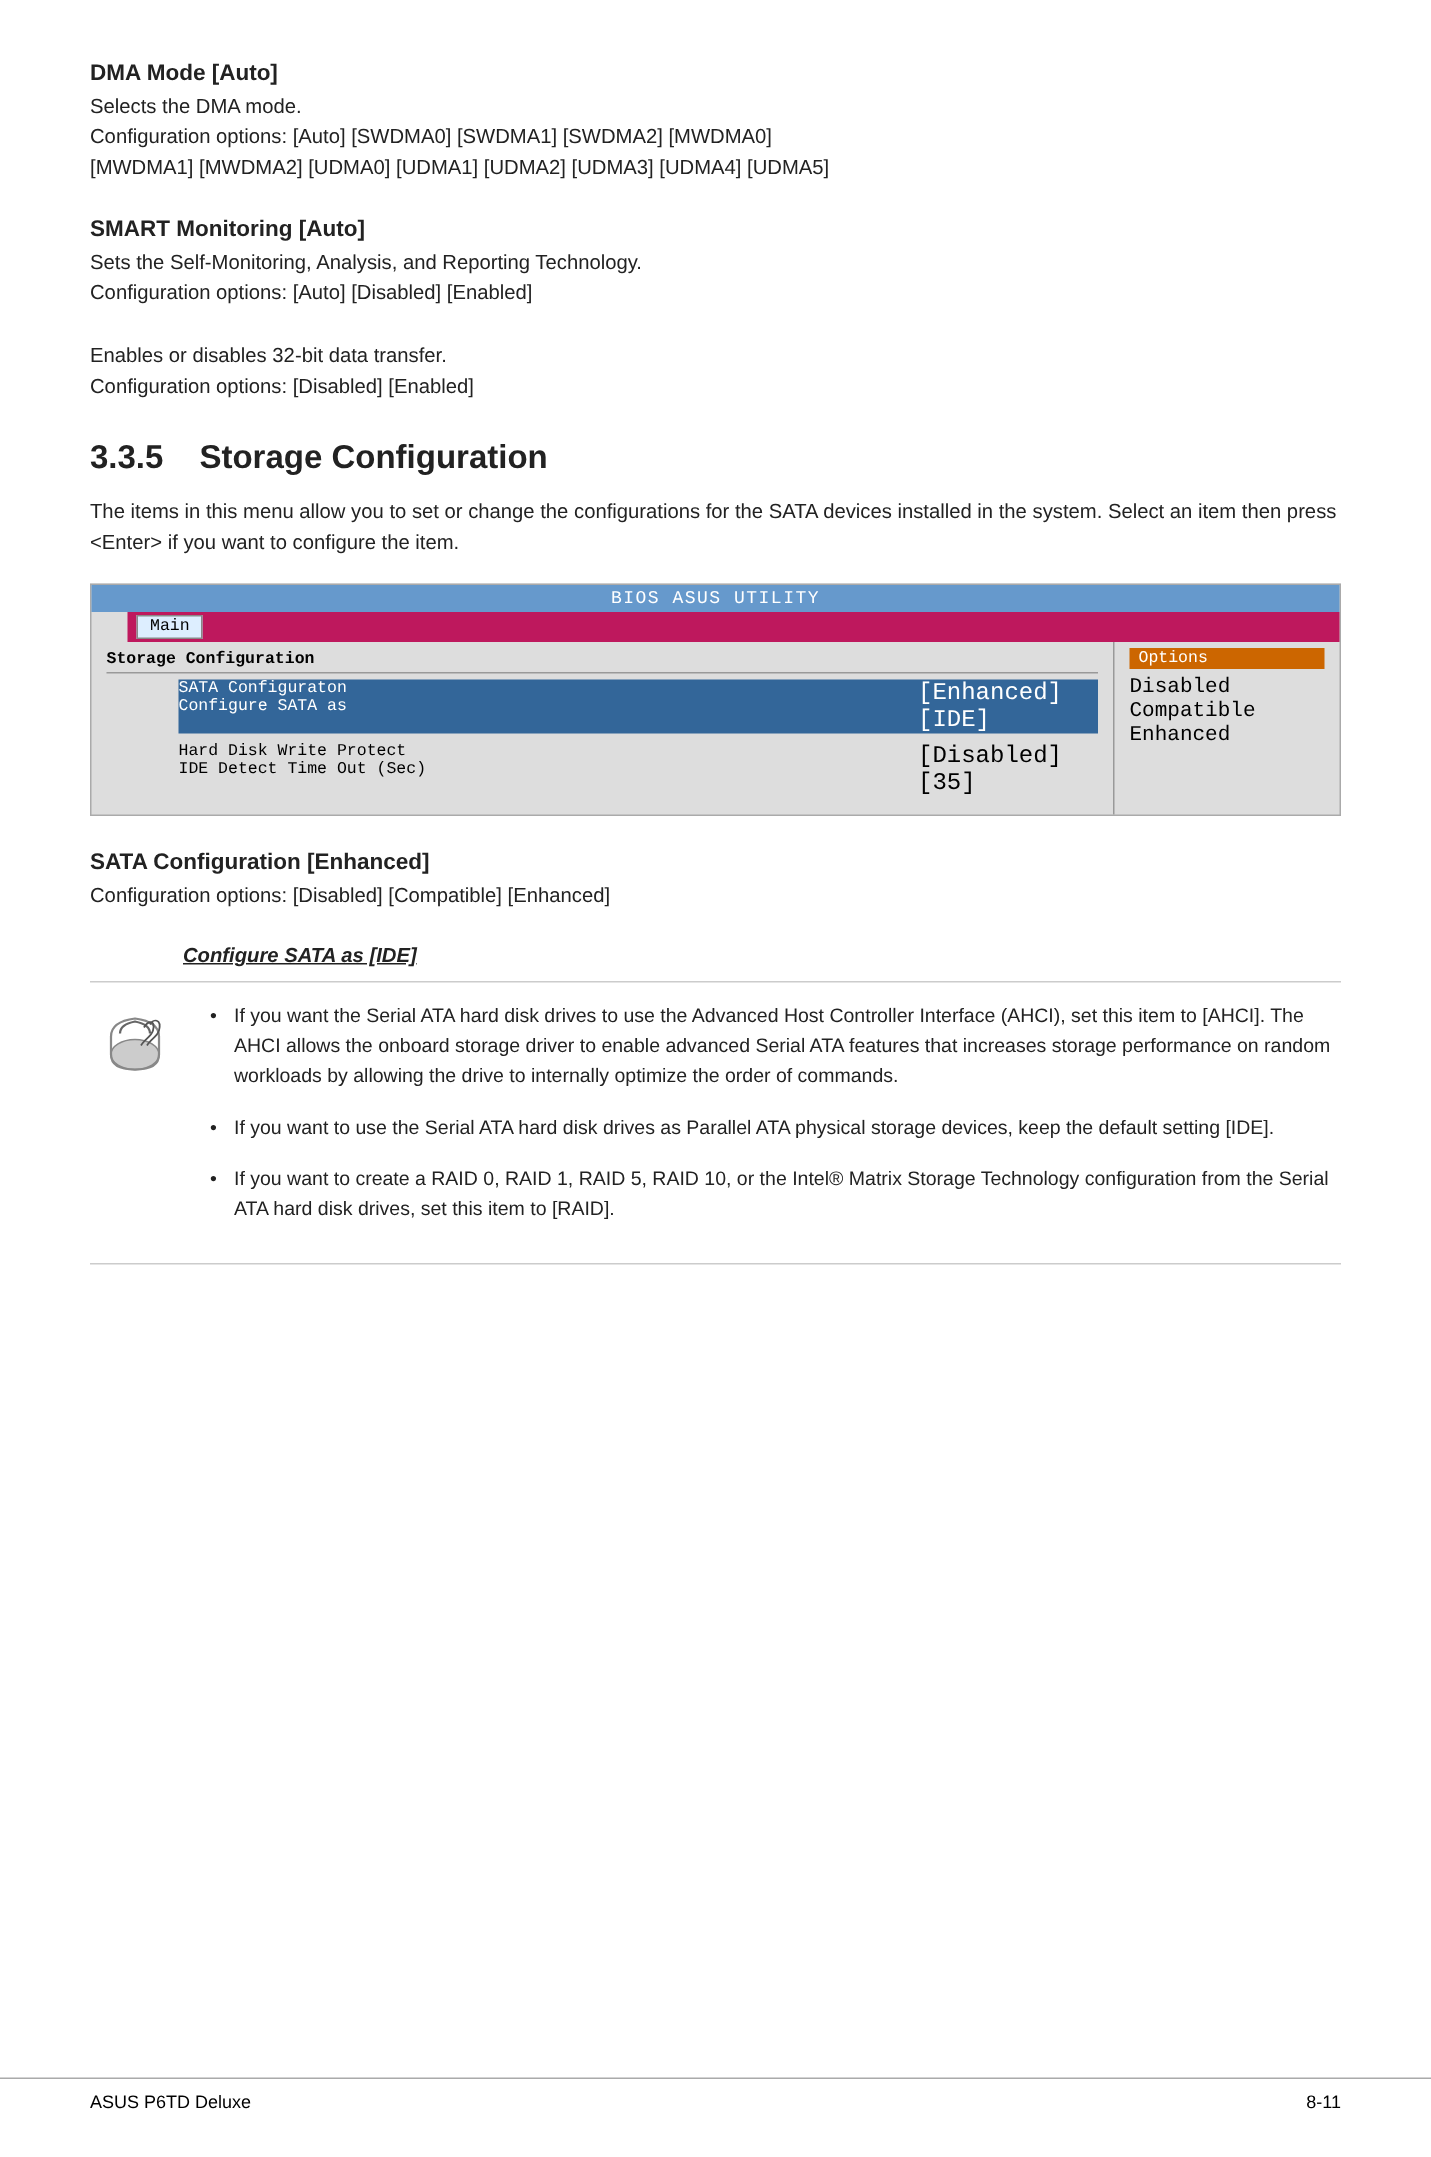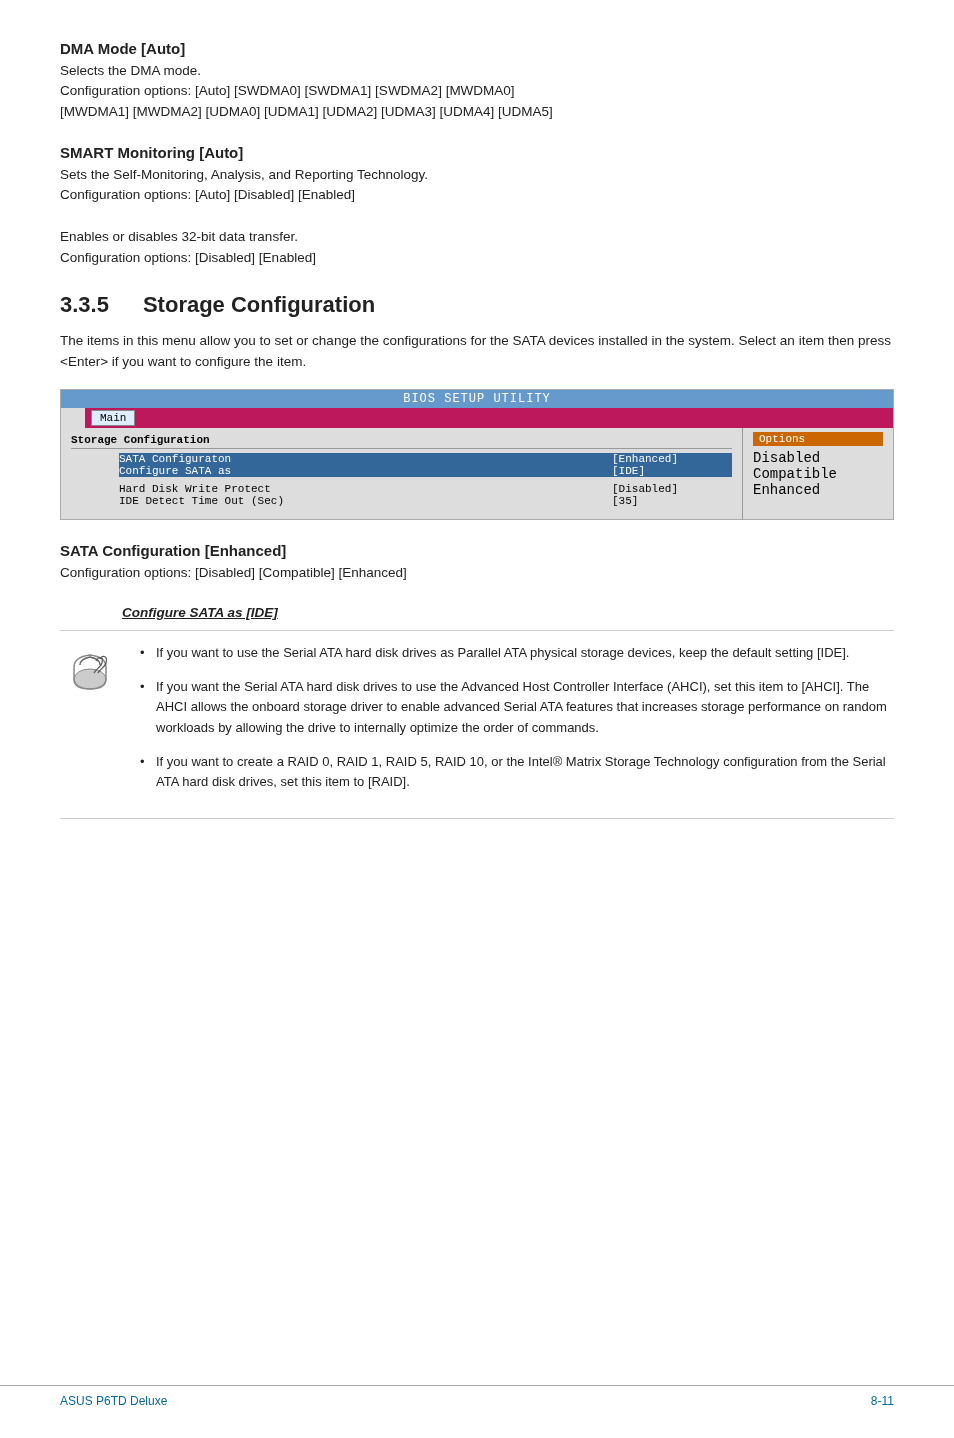--- a/index.html
+++ b/index.html
@@ -25,21 +25,21 @@
       line-height: 1.5;
     }
 
     .section-heading-large {
       font-size: 22px;
       font-weight: bold;
       margin-top: 24px;
       margin-bottom: 12px;
       display: flex;
       align-items: baseline;
-      gap: 34px;
+      gap: 24px;
     }
 
     .section-heading-large .section-num {
       font-size: 22px;
       font-weight: bold;
     }
 
     .intro-text {
       font-size: 13.5px;
       line-height: 1.6;
@@ -132,21 +132,21 @@
     .bios-row-label {
       flex: 1;
       font-family: 'Courier New', monospace;
       font-size: 11px;
       color: #000;
     }
 
     .bios-row-value {
       width: 120px;
       font-family: 'Courier New', monospace;
-      font-size: 11px;
+      font-size: 16px;
       color: #000;
     }
 
     .bios-highlight-row .bios-row-label,
     .bios-highlight-row .bios-row-value {
       background: #336699;
       color: #fff;
     }
 
     .subsection-title {
@@ -213,21 +213,21 @@
       bottom: 30px;
       left: 0;
       right: 0;
       display: flex;
       justify-content: space-between;
       align-items: center;
       padding: 0 60px;
       border-top: 1px solid #aaa;
       padding-top: 8px;
       font-size: 12px;
-      color: #0369a1;
+      color: #000000;
     }
   </style>
 </head>
 <body>
 
 <div>
   <div class="section-title">DMA Mode [Auto]</div>
   <div class="section-body">
     Selects the DMA mode.<br>
     Configuration options: [Auto] [SWDMA0] [SWDMA1] [SWDMA2] [MWDMA0]<br>
@@ -252,21 +252,21 @@
 
 <div>
   <div class="section-heading-large">
     <span class="section-num">3.3.5</span>
     <span>Storage Configuration</span>
   </div>
 
   <div class="intro-text">The items in this menu allow you to set or change the configurations for the SATA devices installed in the system. Select an item then press &lt;Enter&gt; if you want to configure the item.</div>
 
   <div class="bios-box">
-    <div class="bios-title-bar">BIOS SETUP UTILITY</div>
+    <div class="bios-title-bar">BIOS ASUS UTILITY</div>
     <div class="bios-tab-bar">
       <span class="bios-tab">Main</span>
     </div>
     <div class="bios-content">
       <div class="bios-left">
         <div class="bios-section-label">Storage Configuration</div>
         <div class="bios-row bios-highlight-row">
           <div class="bios-row-label">SATA Configuraton<br>Configure SATA as</div>
           <div class="bios-row-value">[Enhanced]<br>[IDE]</div>
         </div>
@@ -297,22 +297,22 @@
 
         <ellipse cx="24" cy="32" rx="16" ry="10" fill="#ccc" stroke="#888" stroke-width="1"></ellipse>
         <path d="M8 20 Q8 10 24 8 Q40 10 40 20 L40 32 Q40 42 24 42 Q8 42 8 32 Z" fill="none" stroke="#888" stroke-width="1.5"></path>
         <path d="M14 18 Q14 12 24 10 Q34 12 34 18" fill="none" stroke="#666" stroke-width="1.5"></path>
 
         <path d="M30 14 C32 10 38 8 36 16 C35 20 30 22 28 26" fill="none" stroke="#555" stroke-width="1.2"></path>
         <path d="M34 12 C36 8 42 8 40 16 C39 20 34 22 32 26" fill="none" stroke="#555" stroke-width="1.2"></path>
       </svg>
     </div>
     <ul class="note-list">
+      <li>If you want the Serial ATA hard disk drives to use the Advanced Host Controller Interface (AHCI), set this item to [AHCI]. The AHCI allows the onboard storage driver to enable advanced Serial ATA features that increases storage performance on random workloads by allowing the drive to internally optimize the order of commands.</li>
       <li>If you want to use the Serial ATA hard disk drives as Parallel ATA physical storage devices, keep the default setting [IDE].</li>
-      <li>If you want the Serial ATA hard disk drives to use the Advanced Host Controller Interface (AHCI), set this item to [AHCI]. The AHCI allows the onboard storage driver to enable advanced Serial ATA features that increases storage performance on random workloads by allowing the drive to internally optimize the order of commands.</li>
       <li>If you want to create a RAID 0, RAID 1, RAID 5, RAID 10, or the Intel® Matrix Storage Technology configuration from the Serial ATA hard disk drives, set this item to [RAID].</li>
     </ul>
   </div>
 </div>
 
 <div class="footer-bar">
   <span>ASUS P6TD Deluxe</span>
   <span>8-11</span>
 </div>
 

